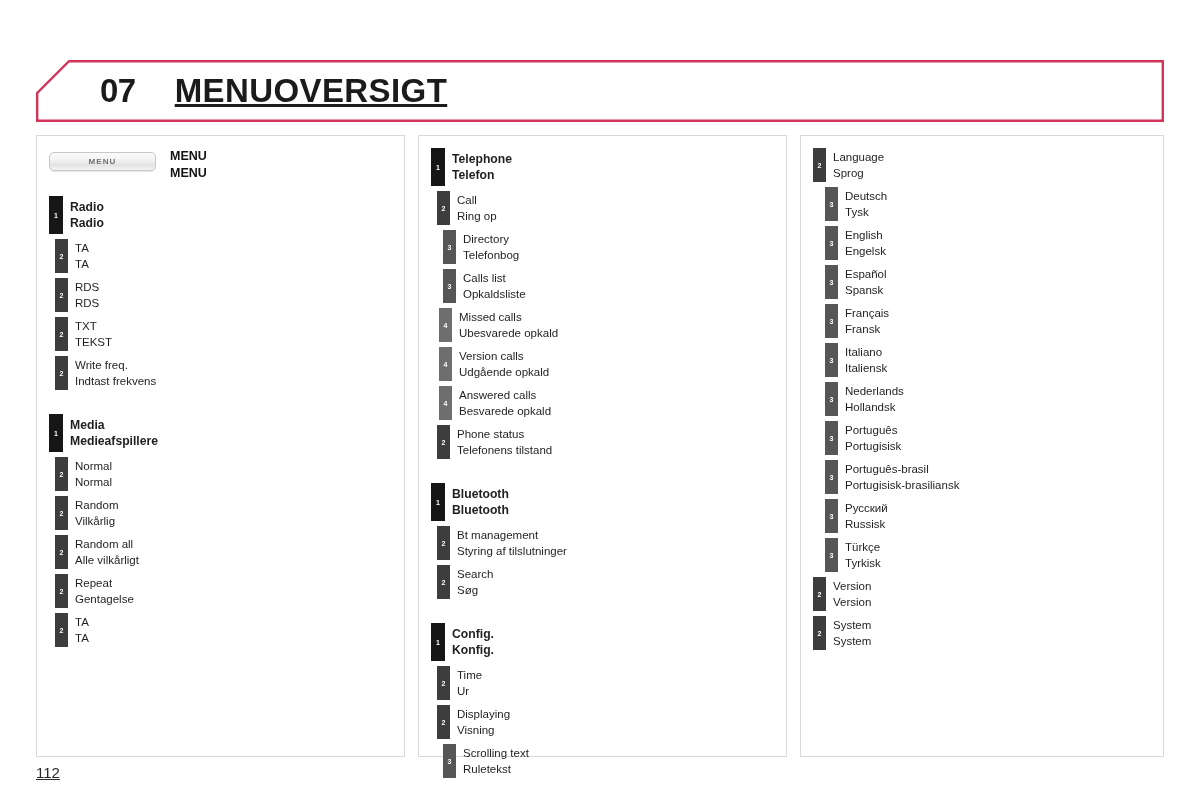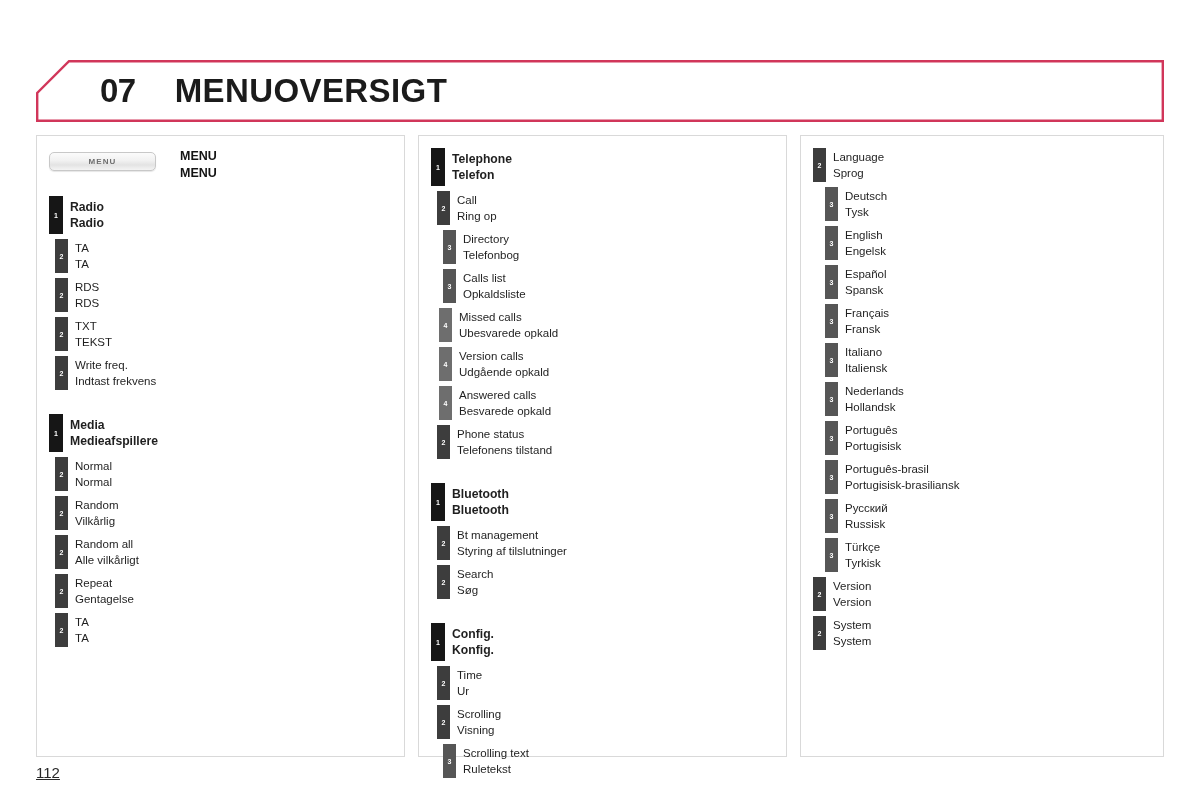--- a/index.html
+++ b/index.html
@@ -42,20 +42,21 @@
     font-size: 33px;
     font-weight: bold;
     letter-spacing: -0.5px;
     color: #1b1b1b;
   }
   .chapter-name {
     font-size: 33px;
     font-weight: bold;
     letter-spacing: 0.4px;
     color: #1b1b1b;
+    text-decoration: underline;
   }
 
   
   .columns {
     position: absolute;
     left: 36px;
     top: 135px;
     width: 1128px;
     height: 622px;
     display: flex;
@@ -68,21 +69,21 @@
     position: relative;
   }
   .col-1 { width: 369px; padding: 12px 10px 10px 12px; }
   .col-2 { width: 369px; padding: 12px 0 10px 12px; }
   .col-3 { width: 364px; padding: 12px 10px 10px 12px; }
 
   
   .menu-row {
     display: flex;
     align-items: flex-start;
-    gap: 24px;
+    gap: 14px;
     margin-bottom: 14px;
   }
   .menu-key {
     width: 107px;
     height: 19px;
     border-radius: 5px;
     border: 1px solid #c8c8c8;
     background: linear-gradient(to bottom, #fbfbfb 0%, #f1f1f1 45%, #e3e3e3 70%, #f4f4f4 100%);
     box-shadow: 0 1px 1px rgba(0,0,0,0.10);
     display: flex;
@@ -366,21 +367,21 @@
         <div class="entry lvl-2">
           <div class="badge">2</div>
           <div class="entry-text">
             <span class="en">Time</span>
             <span class="da">Ur</span>
           </div>
         </div>
         <div class="entry lvl-2">
           <div class="badge">2</div>
           <div class="entry-text">
-            <span class="en">Scrolling</span>
+            <span class="en">Displaying</span>
             <span class="da">Visning</span>
           </div>
         </div>
         <div class="entry lvl-3">
           <div class="badge">3</div>
           <div class="entry-text">
             <span class="en">Scrolling text</span>
             <span class="da">Ruletekst</span>
           </div>
         </div>

